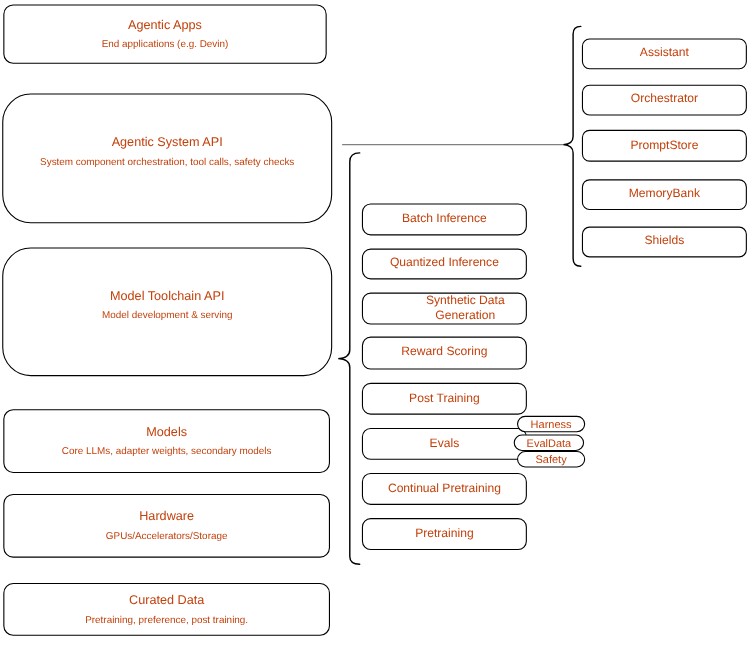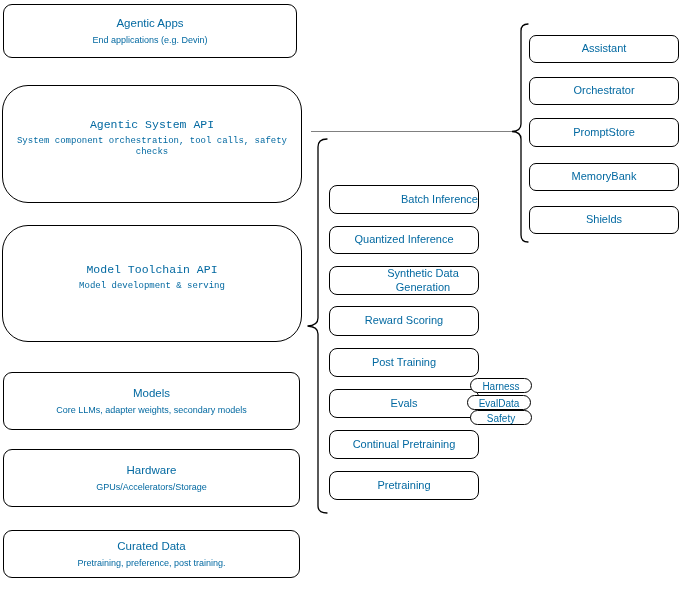--- a/index.html
+++ b/index.html
@@ -2,21 +2,21 @@
 <html><head>
 <meta charset="utf-8">
 <style>
   html, body { margin: 0; padding: 0; background: #ffffff; }
   .canvas {
     position: relative;
     width: 682px;
     height: 591px;
     background: #ffffff;
     font-family: "Liberation Sans", sans-serif;
-    color: #0369a1;
+    color: #c2410c;
     overflow: hidden;
   }
   .links {
     position: absolute;
     left: 0; top: 0;
     width: 682px; height: 591px;
     pointer-events: none;
     z-index: 0;
   }
   .node {
@@ -27,21 +27,21 @@
     display: flex;
     flex-direction: column;
     align-items: center;
     justify-content: center;
     text-align: center;
     z-index: 1;
     line-height: 1.25;
   }
   .lbox .title { font-size: 11.5px; }
   .lbox .subtitle { font-size: 9px; margin-top: 4px; }
-  .lbox.big { padding-bottom: 12px; font-family: Liberation Mono, monospace; }
+  .lbox.big { padding-bottom: 12px; }
   .mbox { font-size: 11px; border-radius: 8px; }
   .rbox { font-size: 11px; border-radius: 7px; }
   .pill {
     position: absolute;
     box-sizing: border-box;
     border: 1.2px solid #000000;
     background: #ffffff;
     border-radius: 8px;
     display: flex;
     align-items: flex-end;
@@ -88,21 +88,21 @@
   <div class="node lbox" style="left:3px; top:449px; width:297px; height:58px; border-radius:9px;">
     <div class="title">Hardware</div>
     <div class="subtitle">GPUs/Accelerators/Storage</div>
   </div>
 
   <div class="node lbox" style="left:3px; top:530px; width:297px; height:48px; border-radius:9px;">
     <div class="title">Curated Data</div>
     <div class="subtitle">Pretraining, preference, post training.</div>
   </div>
 
-  <div class="node mbox" style="left:329px; top:185px; width:150px; height:29px;align-items:flex-end;">
+  <div class="node mbox" style="left:329px; top:185px; width:150px; height:29px;">
     <div>Batch Inference</div>
   </div>
   <div class="node mbox" style="left:329px; top:226px; width:150px; height:28px;">
     <div>Quantized Inference</div>
   </div>
   <div class="node mbox" style="left:329px; top:266px; width:150px; height:29px;padding-left:38px;">
     <div>Synthetic Data Generation</div>
   </div>
   <div class="node mbox" style="left:329px; top:306px; width:150px; height:30px;">
     <div>Reward Scoring</div>

